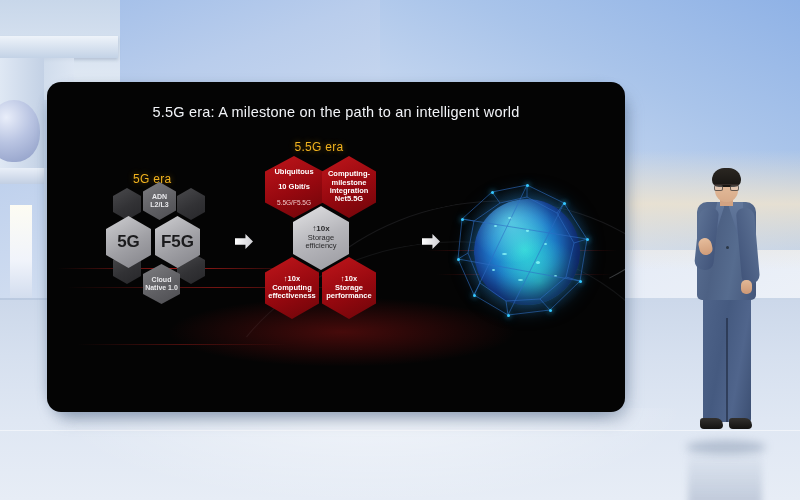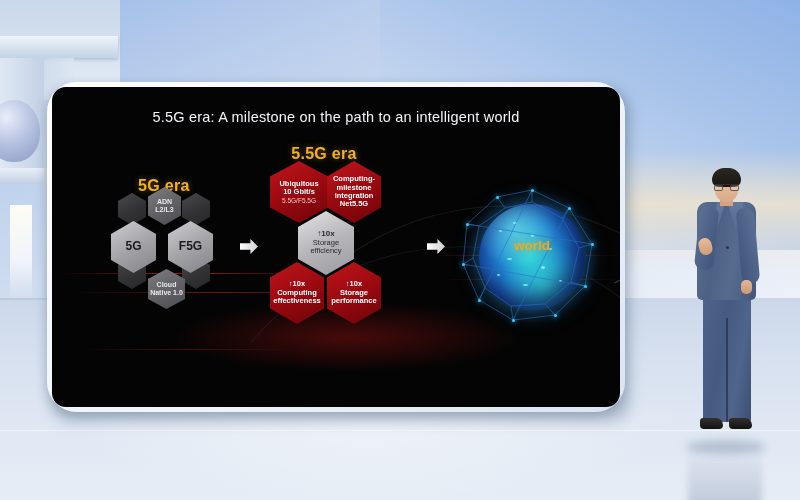--- a/index.html
+++ b/index.html
@@ -82,21 +82,20 @@
   .screen-shadow {
     position:absolute; left:52px; top:92px; width:578px; height:330px;
     border-radius:18px;
     background:rgba(90,110,140,.30);
     filter:blur(7px);
   }
   .screen-frame {
     position:absolute; left:47px; top:82px; width:578px; height:330px;
     border-radius:30px;
     background:linear-gradient(145deg,#ffffff,#eef3fa 60%,#dbe4f0);
-    padding:5px;
     box-shadow:0 4px 12px rgba(70,95,130,.35);
   }
   .screen {
     position:relative; width:100%; height:100%;
     border-radius:14px; overflow:hidden;
     background:#040404;
   }
   
   .streaks { position:absolute; inset:0; }
   .streak {
@@ -116,41 +115,41 @@
   }
 
   .slide-title {
     position:absolute; left:0; top:22px; width:100%;
     text-align:center; color:#f2f4f8;
     font-size:14.5px; letter-spacing:.2px;
   }
 
   
   .era-label {
-    position:absolute; color:#f0b21e; font-weight:bold; font-size:16px;
+    position:absolute; color:#f0b21e; font-weight:normal; font-size:12px;
     letter-spacing:.3px; text-shadow:0 0 6px rgba(240,170,20,.45);
   }
   #era-5g  { left:86px;  top:90px;  width:80px; text-align:left; }
   #era-55g { left:222px; top:58px;  width:100px; text-align:center; }
 
   
   .hex {
     position:absolute;
     clip-path:polygon(50% 0%, 100% 25%, 100% 75%, 50% 100%, 0% 75%, 0% 25%);
     display:flex; flex-direction:column; align-items:center; justify-content:center;
     text-align:center; line-height:1.12; overflow:hidden;
   }
   .hex-dark  { background:linear-gradient(150deg,#4a4a4d,#323235 55%,#27272a); }
   .hex-mid   { background:linear-gradient(150deg,#7d7d81,#5e5e62 60%,#4d4d51); }
   .hex-light { background:linear-gradient(150deg,#cfcfd2,#a0a0a5 55%,#838389); }
   .hex-red   { background:linear-gradient(155deg,#c0161b,#96080f 55%,#6d0509); }
   .hex-silver{ background:linear-gradient(155deg,#e4e4e6,#b6b6bb 50%,#9a9aa0); }
 
   .hex .t1 { font-weight:bold; }
-  .hex-light .t1 { color:#1b1b1d; font-size:12px; }
+  .hex-light .t1 { color:#1b1b1d; font-size:17px; }
   .hex-mid .t1, .hex-mid .t2 { color:#e9e9ec; font-size:7px; font-weight:bold; }
   .hex-red .t1 { color:#ffffff; font-size:7.5px; }
   .hex-red .t2 { color:#f0c8c8; font-size:7px; }
   .hex-red .t3 { color:#f0c8c8; font-size:6.5px; }
   .hex-silver .t1 { color:#2a2a2c; font-size:8px; font-weight:bold; }
   .hex-silver .t2 { color:#2a2a2c; font-size:7.5px; }
 
   
   .arrow {
     position:absolute; width:18px; height:15px;
@@ -340,34 +339,34 @@
 
       <div class="hex hex-mid" style="left:96px;top:100px;width:33px;height:38px;">
         <div class="t1">ADN</div>
         <div class="t2">L2/L3</div>
       </div>
 
       <div class="hex hex-light" style="left:59px;top:134px;width:45px;height:52px;">
         <div class="t1">5G</div>
       </div>
 
-      <div class="hex hex-light" style="left:116px;top:134px;width:45px;height:52px;">
+      <div class="hex hex-light" style="left:108px;top:134px;width:45px;height:52px;">
         <div class="t1">F5G</div>
       </div>
 
       <div class="hex hex-mid" style="left:96px;top:182px;width:37px;height:40px;">
         <div class="t1">Cloud</div>
         <div class="t2">Native 1.0</div>
       </div>
 
       <div class="arrow" style="left:188px;top:152px;"></div>
 
       <div class="era-label" id="era-55g">5.5G era</div>
 
-      <div class="hex hex-red" style="left:218px;top:74px;width:58px;height:62px;">
+      <div class="hex hex-red" style="left:218px;top:74px;width:58px;height:62px;gap:7px;">
         <div class="t1">Ubiquitous</div>
         <div class="t1">10 Gbit/s</div>
         <div class="t3">5.5G/F5.5G</div>
       </div>
 
       <div class="hex hex-red" style="left:275px;top:74px;width:54px;height:62px;">
         <div class="t1">Computing-</div>
         <div class="t1">milestone</div>
         <div class="t1">integration</div>
         <div class="t1">Net5.5G</div>
@@ -431,21 +430,20 @@
         <div class="node" style="left:111px;top:25px;"></div>
         <div class="node" style="left:134px;top:61px;"></div>
         <div class="node" style="left:127px;top:103px;"></div>
         <div class="node" style="left:97px;top:132px;"></div>
         <div class="node" style="left:55px;top:137px;"></div>
         <div class="node" style="left:21px;top:117px;"></div>
         <div class="node" style="left:5px;top:81px;"></div>
         <div class="node" style="left:9px;top:41px;"></div>
         <div class="node" style="left:39px;top:14px;"></div>
         <div class="globe-text">
-          <div>world</div>
         </div>
       </div>
 
     </div>
   </div>
 
   <div class="person">
     <div class="p-shadow"></div>
     <div class="p-refl"></div>
     <div class="p-legs"></div>

